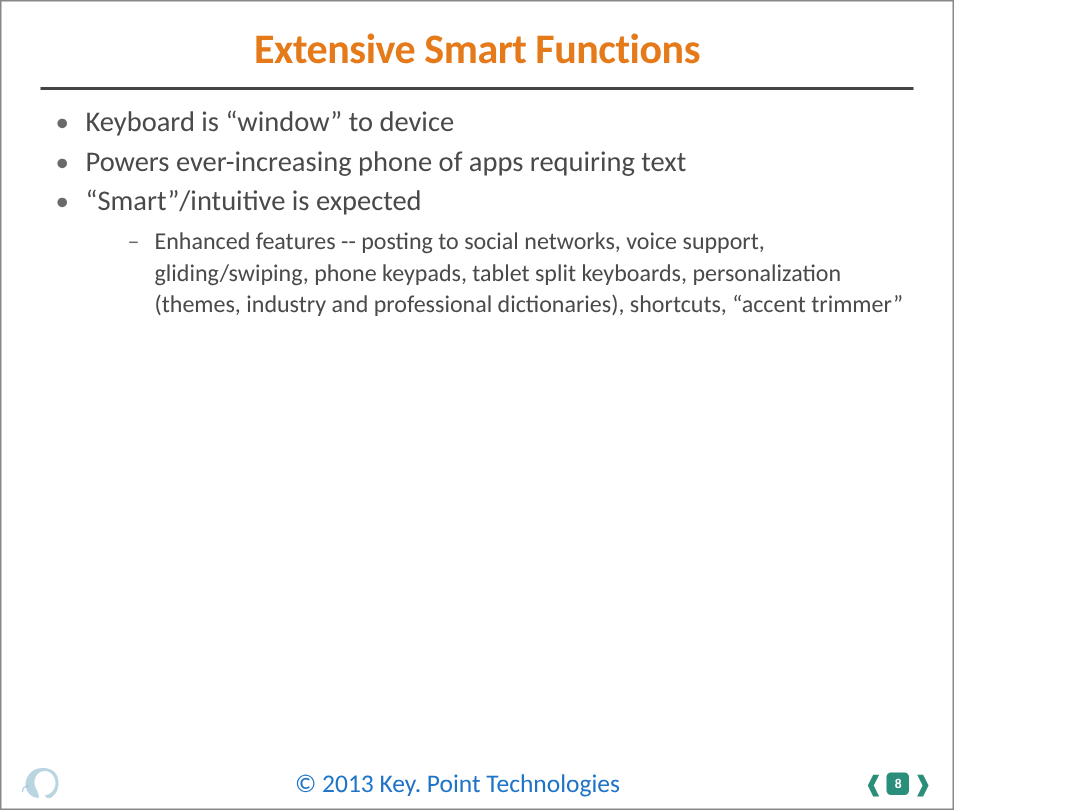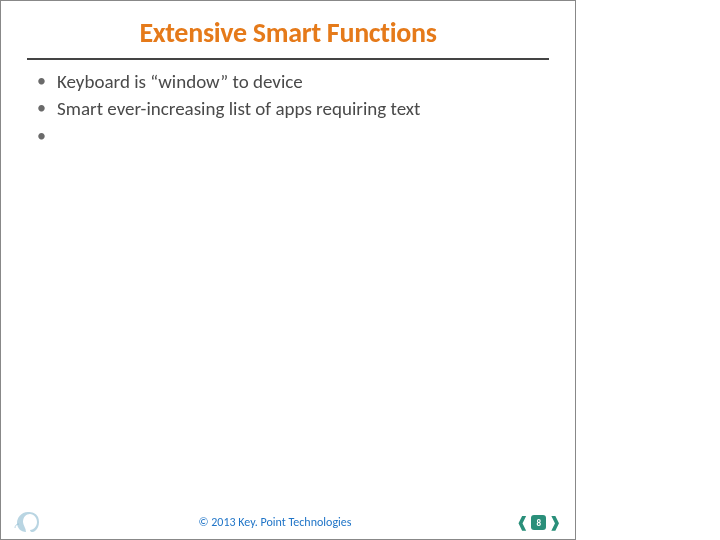--- a/index.html
+++ b/index.html
@@ -1,18 +1,18 @@
 <!DOCTYPE html>
 <html><head>
 <meta charset="utf-8">
 <style>
   * { box-sizing: border-box; margin: 0; padding: 0; }
   html, body { width: 720px; height: 540px; font-family: "Segoe UI", "Calibri", Arial, sans-serif; background: #fff; }
   .slide {
-    width: 576px; height: 540px;
+    width: 636px; height: 540px;
     border: 1px solid #888;
     position: relative;
     display: flex; flex-direction: column;
   }
   .title-wrap { text-align: center; padding: 14px 0 2px 0; }
   .title {
     color: #e57a1a;
     font-weight: 700;
     font-size: 28px;
     letter-spacing: -0.3px;
@@ -49,21 +49,21 @@
     display: flex; align-items: center;
   }
   .logo {
     width: 34px; height: 28px; margin-left: 10px;
     position: relative; opacity: 0.55;
     display: flex; align-items: center; justify-content: center;
   }
   .logo svg { display: block; }
   .copyright {
     flex: 1; text-align: center;
-    color: #1f74c7; font-size: 12px;
+    color: #1f74c7; font-size: 17px;
   }
   .pagenum-wrap {
     width: 70px; display: flex; align-items: center; justify-content: flex-end;
     padding-right: 14px; gap: 3px;
   }
   .brace { color: #2a8f7a; font-size: 14px; font-weight: 700; }
   .pagenum {
     background: #2a8f7a; color: #fff;
     width: 15px; height: 15px; border-radius: 3px;
     display: flex; align-items: center; justify-content: center;
@@ -77,23 +77,25 @@
 
   <div class="title-wrap">
     <div class="title">Extensive Smart Functions</div>
   </div>
 
   <hr class="rule">
 
   <div class="body">
     <ul class="main">
       <li><span>Keyboard is “window” to device</span></li>
-      <li><span>Smart ever-increasing list of apps requiring text</span></li>
+      <li><span>Powers ever-increasing phone of apps requiring text</span></li>
       <li>
+        <span>“Smart”/intuitive is expected</span>
         <ul class="sub">
+          <li><span>Enhanced features -- posting to social networks, voice support, gliding/swiping, phone keypads, tablet split keyboards, personalization (themes, industry and professional dictionaries), shortcuts, “accent trimmer”</span></li>
         </ul>
       </li>
     </ul>
   </div>
 
   <div class="footer">
     <div class="logo">
       <svg width="30" height="24" viewBox="0 0 30 24">
         <path d="M15 2 C8 2 4 8 4 13 C4 18 8 22 13 22 C13 18 10 15 10 12 C10 7 13 4 17 4 C21 4 24 8 24 12 C24 16 21 20 17 20 C17 22 20 23 22 21 C26 18 27 12 25 7 C23 3 19 2 15 2 Z" fill="#2a7fa8" opacity="0.6"></path>
         <path d="M6 14 C3 14 2 16 2 18" stroke="#2a7fa8" stroke-width="1" fill="none" opacity="0.6"></path>

